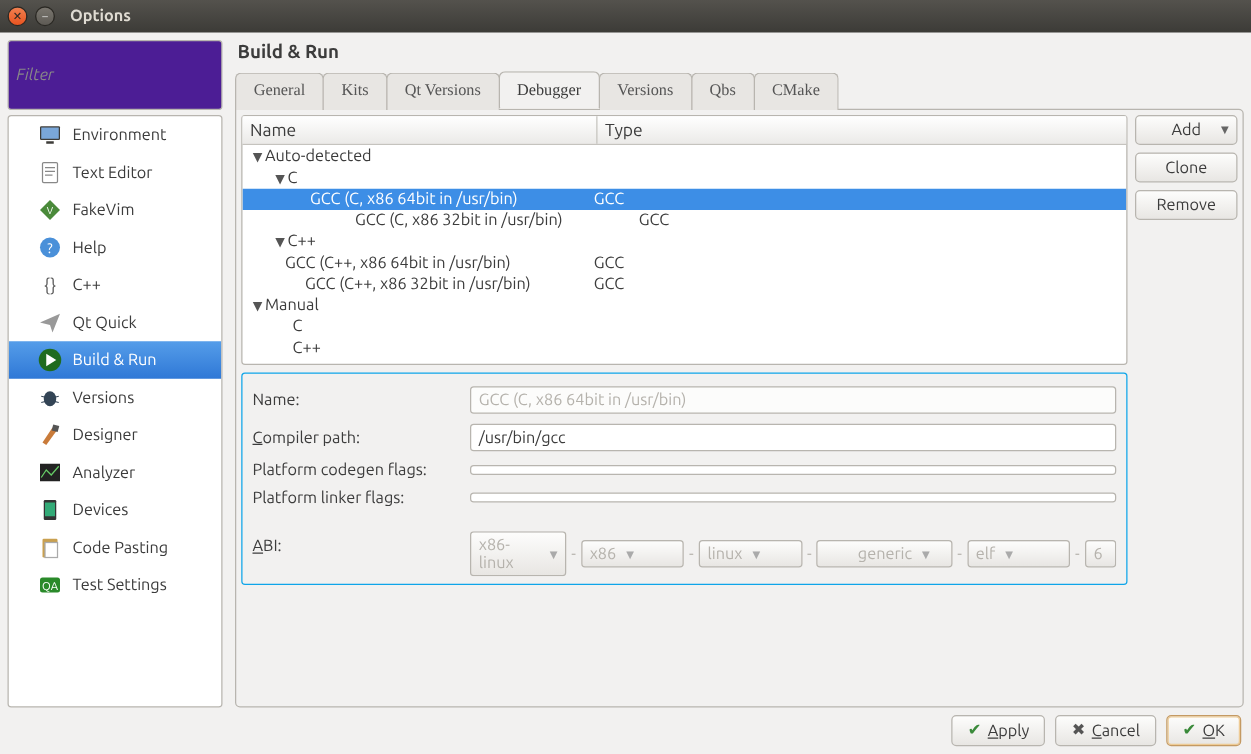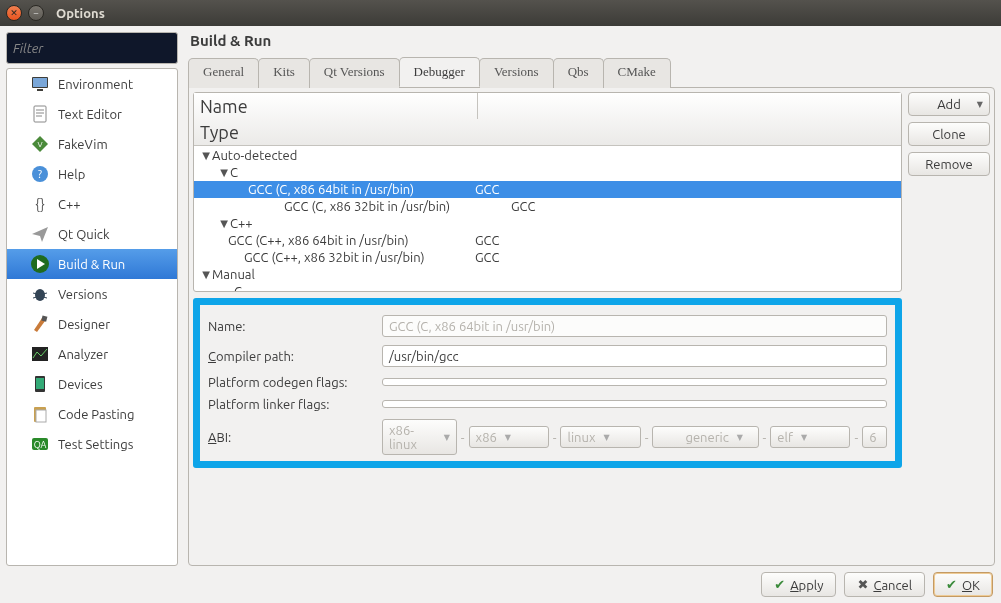--- a/index.html
+++ b/index.html
@@ -9,65 +9,65 @@
   .titlebar { height: 26px; background: linear-gradient(#54524d,#3c3b37); display:flex; align-items:center; padding:0 6px; gap:8px; }
   .titlebar .btns { display:flex; gap:6px; }
   .titlebar .wb { width:14px; height:14px; border-radius:50%; border:1px solid #2a2823; display:flex; align-items:center; justify-content:center; font-size:9px; color:#2a2823; background:linear-gradient(#f08050,#e95420); }
   .titlebar .wb.min { background:linear-gradient(#7a766f,#5e5b55); color:#ddd; }
   .titlebar .title { color:#dfdbd2; font-weight:bold; font-size:13px; margin-left:4px; }
 
   
   .content { position:absolute; top:26px; left:0; right:0; bottom:0; padding:6px; box-sizing:border-box; display:flex; flex-direction:column; }
   .main-row { display:flex; flex:1; min-height:0; }
   .left-col { width:172px; display:flex; flex-direction:column; }
-  .filter { height:22px; border:1px solid #b8b5af; border-radius:3px; background:#0f172a; padding:4px 6px; color:#888; font-style:italic; display:flex; align-items:center; margin-bottom:4px; font-size:13px; }
+  .filter { height:22px; border:1px solid #b8b5af; border-radius:3px; background:#4c1d95; padding:16px 6px; color:#888; font-style:italic; display:flex; align-items:center; margin-bottom:4px; font-size:13px; }
   .sidebar { flex:1; border:1px solid #b8b5af; border-radius:3px; background:#fff; overflow:auto; }
   .side-item { display:flex; align-items:center; gap:8px; padding:5px 23px; cursor:default; }
   .side-item.selected { background:#3d8ee6; background:linear-gradient(#559de9,#2f78d6); color:#fff; }
   .side-item .ico { width:20px; height:20px; display:flex; align-items:center; justify-content:center; flex:none; }
   .side-item .ico svg { width:20px; height:20px; }
 
   .right-col { flex:1; margin-left:10px; display:flex; flex-direction:column; min-width:0; }
   .page-title { font-weight:bold; font-size:15px; padding:0 2px 8px 2px; }
 
   
   .tabs-wrap { position:relative; }
   .tabs { display:flex; position:relative; z-index:2; }
   .tab { padding:5px 14px 6px; border:1px solid #b8b5af; border-bottom:none; background:#e8e6e3; border-top-left-radius:5px; border-top-right-radius:5px; margin-right:-1px; cursor:default; color:#555; position:relative; top:1px;font-family:Liberation Serif, serif; }
   .tab.active { background:#f2f1f0; color:#3c3c3c; z-index:3; border-bottom:1px solid #f2f1f0; top:0; padding-top:6px; padding-bottom:6px;}
   .tab-panel { border:1px solid #b8b5af; border-radius:4px; border-top-left-radius:0; padding:4px; display:flex; gap:6px; flex:1; min-height:0; }
 
   
   .tree-area { flex:1; display:flex; flex-direction:column; min-width:0; }
   .tree { border:1px solid #b8b5af; background:#fff; border-radius:3px; flex:none; height:200px; box-sizing:border-box; display:flex; flex-direction:column; }
-  .tree-header { display:flex; background:linear-gradient(#fff,#ebeae8); border-bottom:1px solid #c5c3be; font-size:18px;flex-direction:column; }
+  .tree-header { display:flex; background:linear-gradient(#fff,#ebeae8); border-bottom:1px solid #c5c3be; font-size:14px; }
   .tree-header .col { padding:3px 6px; border-right:1px solid #c5c3be; }
   .tree-header .col:last-child { border-right:none; flex:1;}
   .tree-body { overflow:auto; padding-top:1px; }
   .tr-row { display:flex; align-items:center; font-size:13px; line-height:17px; padding:0; }
   .tr-row.selected { background:#3d8ee6; color:#fff; }
   .tr-row.selected .cell { color:#fff; }
   .tr-row .cell { padding:0 4px; }
   .tr-row .cname { box-sizing:border-box; display:flex; align-items:center; }
   .expander { width:12px; text-align:center; display:inline-block; font-size:10px; color:#555; }
 
   .side-buttons { width:82px; display:flex; flex-direction:column; gap:6px; }
   .btn { border:1px solid #b8b5af; background:linear-gradient(#fdfdfc,#e8e6e3); border-radius:4px; padding:4px 6px; text-align:center; cursor:default; font-size:13px; color:#3c3c3c; position:relative; }
   .btn .drop { position:absolute; right:6px; top:50%; transform:translateY(-50%); font-size:8px; color:#666; }
 
   
-  .form-panel { border:7px solid #0ea5e9; border-radius:3px; margin-top:6px; padding:10px 8px 6px; background:#f2f1f0; }
+  .form-panel { border:1px solid #0ea5e9; border-radius:3px; margin-top:6px; padding:10px 8px 6px; background:#f2f1f0; }
   .form-row { display:flex; align-items:center; margin-bottom:8px; gap:6px; }
   .form-row:last-child { margin-bottom:0; }
   .form-row .lbl { width:168px; white-space:nowrap; }
   .text-input { flex:1; border:1px solid #b8b5af; border-radius:3px; background:#fff; padding:3px 6px; font-size:13px; color:#3c3c3c; }
   .text-input.disabled { color:#b5b2ac; background:#fcfcfb; }
   .selectish { border:1px solid #b8b5af; border-radius:3px; background:linear-gradient(#fdfdfc,#e8e6e3); padding:3px 6px 3px 6px; font-size:13px; color:#b5b2ac; display:flex; align-items:center; gap:4px; }
   .selectish .car { font-size:8px; color:#aaa; margin-left:4px; }
-  .abi-row { display:flex; gap:4px; align-items:center; flex:1; overflow:hidden; }
+  .abi-row { display:flex; gap:4px; align-items:center; flex:1; overflow:hidden;margin-top:12px; }
   .abi-row .dash { color:#b5b2ac; }
 
   
   .footer { display:flex; justify-content:flex-end; gap:8px; padding:6px 2px 0; }
   .footer .btn { display:flex; align-items:center; gap:5px; padding:4px 12px; }
   .footer .btn.default { border:1px solid #c49a63; box-shadow:0 0 0 1px #eecb95 inset; }
   .mnemonic { text-decoration: underline; }
   .chk { color:#3a8a3a; }
   .xmark { color:#555; }
 </style>

